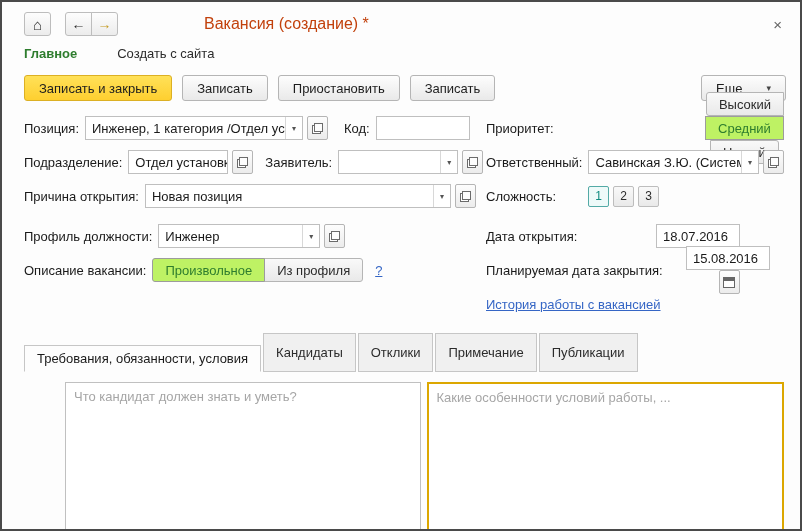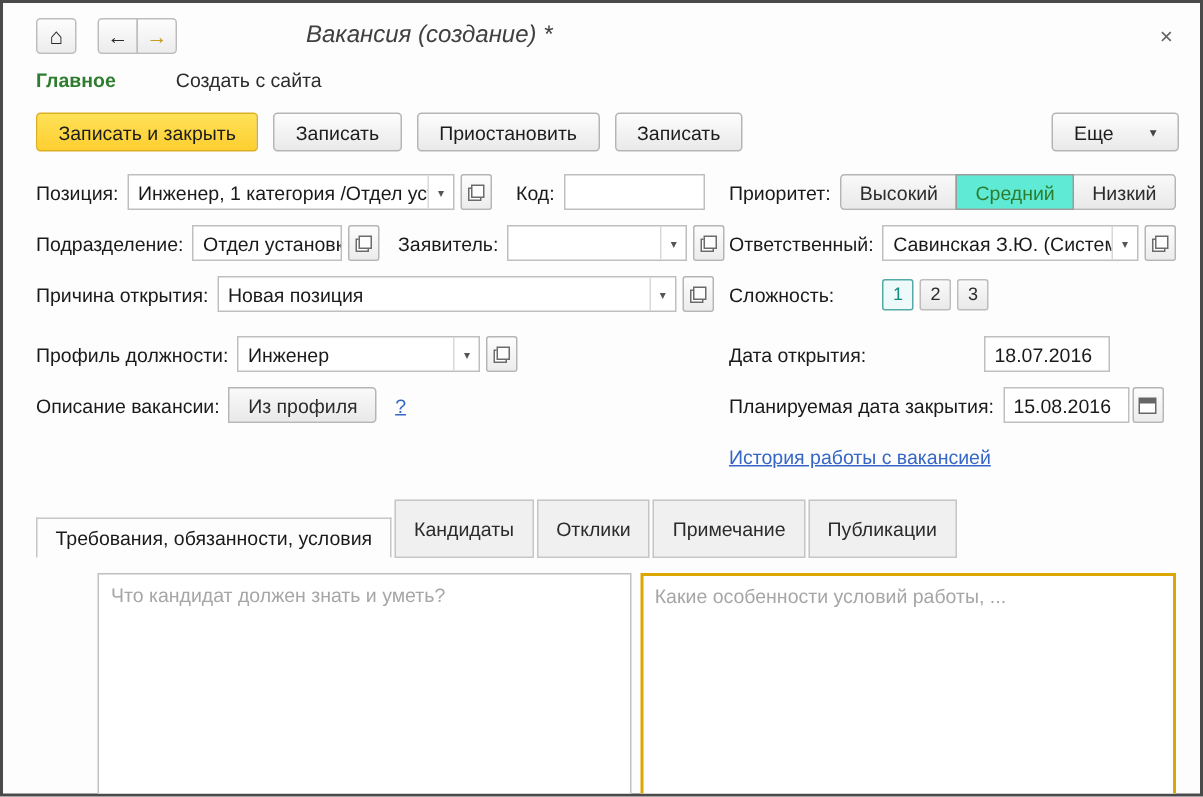--- a/index.html
+++ b/index.html
@@ -17,21 +17,21 @@
     width:27px; height:24px; border:1px solid #bdbdbd; border-radius:3px;
     background:linear-gradient(#fdfdfd,#ececec); display:flex; align-items:center; justify-content:center;
     font-family:"Liberation Sans", sans-serif; cursor:pointer;
   }
   .home-glyph { font-size:15px; color:#2b2b2b; line-height:1; }
   .nav-group { display:flex; margin-left:14px; }
   .nav-group .tb-btn:first-child { border-top-right-radius:0; border-bottom-right-radius:0; }
   .nav-group .tb-btn:last-child { border-top-left-radius:0; border-bottom-left-radius:0; margin-left:-1px; }
   .back-glyph { font-size:14px; color:#2b2b2b; font-weight:bold; line-height:1; }
   .fwd-glyph { font-size:14px; color:#c59b22; font-weight:bold; line-height:1; }
-  .title { font-size:16px; color:#404040; margin-left:86px; white-space:nowrap;font-style:italic; }
+  .title { font-size:16px; color:#c2410c; margin-left:86px; white-space:nowrap; }
   .close {
     margin-left:auto; border:none; background:transparent; font-size:15px; color:#666;
     cursor:pointer; line-height:1; padding:2px 4px; font-family:"Liberation Sans", sans-serif;
   }
   
   .menubar { display:flex; align-items:center; gap:40px; padding:10px 14px 4px 22px; }
   .menu-main { color:#2e7d2e; font-weight:bold; font-size:13px; cursor:pointer; }
   .menu-item { color:#2b2b2b; font-size:13px; cursor:pointer; }
   
   .toolbar { display:flex; align-items:center; gap:10px; padding:10px 14px 8px 22px; }
@@ -71,22 +71,22 @@
     background:linear-gradient(#666,#666) top/100% 3px no-repeat, #fff; }
   
   .seg { display:flex; }
   .seg .seg-btn {
     height:24px; padding:0 12px; border:1px solid #b5b5b5; background:linear-gradient(#f9f9f9,#e9e9e9);
     font-size:13px; color:#2b2b2b; font-family:"Liberation Sans", sans-serif; cursor:pointer; white-space:nowrap;
   }
   .seg .seg-btn + .seg-btn { margin-left:-1px; }
   .seg .seg-btn:first-child { border-radius:3px 0 0 3px; }
   .seg .seg-btn:last-child { border-radius:0 3px 3px 0; }
-  .seg .seg-btn.selected { background:#5eead4; color:#2e7d2e; border-color:#9c9c9c; position:relative; z-index:1; }
-  .right-group { margin-left:auto; display:flex; align-items:center; flex-shrink:0; }
+  .seg .seg-btn.selected { background:#bef264; color:#2e7d2e; border-color:#9c9c9c; position:relative; z-index:1; }
+  .right-group { margin-left:auto; display:flex; align-items:center; flex-shrink:0;flex-direction:column; }
   .sq-toggle {
     width:21px; height:21px; border:1px solid #bdbdbd; border-radius:2px;
     background:linear-gradient(#f9f9f9,#e9e9e9); font-size:12px; color:#2b2b2b;
     display:flex; align-items:center; justify-content:center; cursor:pointer;
     font-family:"Liberation Sans", sans-serif; margin-right:4px;
   }
   .sq-toggle.selected { background:#eefaf9; border-color:#54aaa6; color:#0f8b80; }
   .hlink { font-size:13px; color:#3566c5; text-decoration:underline; cursor:pointer; white-space:nowrap; }
   
   .tabs { display:flex; align-items:flex-end; padding:8px 16px 0 22px; }
@@ -198,20 +198,21 @@
           <span class="dd">▾</span>
         </div>
         <button class="sq">
             <span class="open-ic"></span>
           </button>
       </div>
 
       <div class="fld" style="margin-top:6px">
         <span class="lbl">Описание вакансии:</span>
         <div class="seg">
+          <button class="seg-btn selected">Произвольное</button>
           <button class="seg-btn">Из профиля</button>
         </div>
         <span class="hlink" style="margin-left:12px">?</span>
       </div>
 
     </div>
 
     <div class="col-right">
 
       <div class="fld">

